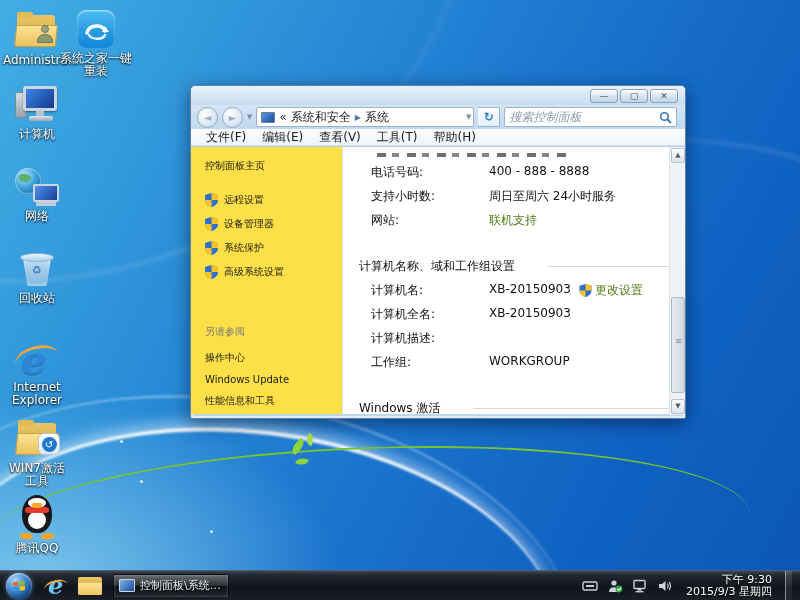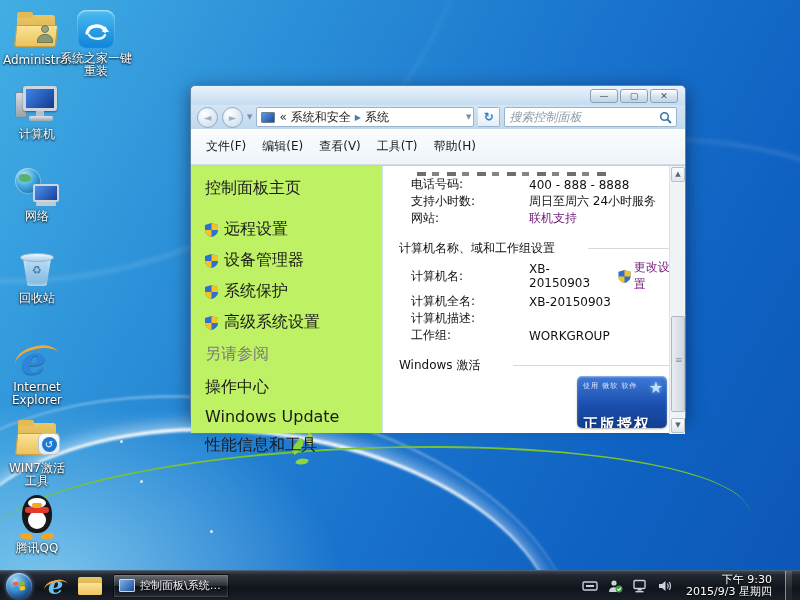--- a/index.html
+++ b/index.html
@@ -81,41 +81,41 @@
   .navdrop { color:#7c8fa2; font-size:7px; cursor:pointer; }
   .crumbbar { flex:0 0 218px; height:20px; background:#fff; border:1px solid #9cb4cb; border-radius:2px; display:flex; align-items:center; padding:0 2px 0 4px; font-size:12px; color:#1a1a1a; gap:4px; }
   .crumbbar .sep { font-size:8px; color:#4d79a6; }
   .crumbbar .grow { flex:1; }
   .crumb { cursor:pointer; white-space:nowrap; }
   .minimon { width:14px; height:11px; background:linear-gradient(135deg,#5b9be6,#1c4b9c); border:1px solid #6e7f91; border-radius:1px; }
   .refreshbtn { width:22px; height:20px; background:linear-gradient(#fff,#e4eef7); border:1px solid #9cb4cb; border-left:none; border-radius:0 2px 2px 0; color:#2a7fd4; font-size:12px; text-align:center; line-height:18px; cursor:pointer; font-weight:bold; }
   .searchbox { flex:1; height:20px; background:#fff; border:1px solid #9cb4cb; border-radius:2px; display:flex; align-items:center; padding:0 4px; }
   .searchbox input { flex:1; border:none; outline:none; font-size:12px; font-style:italic; color:#333; background:transparent; font-family:inherit; }
   .searchbox input::placeholder { color:#8d9aa7; font-style:italic; }
-  .menubar { height:36px; background:linear-gradient(#fbfdfe,#eef4fa); display:flex; align-items:center; padding-left:8px; gap:2px; border-bottom:1px solid #d3e0ec; }
+  .menubar { height:17px; background:linear-gradient(#fbfdfe,#eef4fa); display:flex; align-items:center; padding-left:8px; gap:2px; border-bottom:1px solid #d3e0ec; }
   .menuitem { font-size:12px; color:#1a1a1a; padding:1px 7px; cursor:pointer; }
   .winbody { position:relative; height:268px; background:#fff; display:flex; border-top:1px solid #b9cfe4; }
 
   
-  .sidebar { width:192px; background:#bef264; border-right:1px solid #d5e3f1; padding:12px 0 0 14px; font-size:16px; color:#1a1a1a; position:relative; }
+  .sidebar { width:152px; background:#fde047; border-right:1px solid #d5e3f1; padding:12px 0 0 14px; font-size:10px; color:#1a1a1a; position:relative; }
   .side-home { cursor:pointer; margin-bottom:20px; }
   .side-task { display:flex; align-items:center; gap:6px; margin-bottom:10px; cursor:pointer; }
   .shield { width:13px; height:14px; flex:0 0 13px; }
   .side-seealso { position:absolute; left:14px; top:178px; }
   .side-seealso .hdr { color:#7a7a7a; margin-bottom:12px; }
   .side-seealso .lnk { margin-bottom:9px; cursor:pointer; }
 
   
   .main { flex:1; position:relative; padding:6px 4px 0 28px; font-size:12px; color:#111; overflow:hidden; }
   .clipline { height:4px; width:190px; margin-left:6px; overflow:hidden; background:repeating-linear-gradient(90deg,#4a4a4a 0 9px, transparent 9px 15px, #666 15px 22px, transparent 22px 30px); opacity:.8; }
-  .row { display:flex; align-items:center; min-height:14px; }
+  .row { display:flex; margin-top:7px; align-items:flex-start; min-height:14px; }
   .row .lab { width:118px; flex:0 0 118px; }
   .row .val { }
-  .link { color:#701a75; cursor:pointer;font-family:Liberation Serif, serif; }
-  .sect { display:flex; align-items:center; margin:13px 0 2px -12px;gap:26px; }
+  .link { color:#4d7c0f; cursor:pointer;font-family:Liberation Serif, serif; }
+  .sect { display:flex; align-items:center; margin:29px 0 2px -12px;gap:26px; }
   .sect .t { white-space:nowrap; color:#111; }
   .sect .ln { flex:1; height:1px; background:#d9d9d9; margin-left:7px; margin-right:8px; }
   .chg { display:flex; align-items:center; gap:3px; margin-left:8px; }
   .activation { position:relative; margin-top:6px; min-height:72px; }
   .act-status { margin-top:4px; }
   .badge { position:absolute; right:14px; top:-4px; width:90px; height:52px; border-radius:5px; background:linear-gradient(#3f7ad8,#1b4fae 55%,#123f92); box-shadow:inset 0 1px 2px rgba(255,255,255,.5), 0 1px 2px rgba(0,0,0,.3); color:#fff; overflow:hidden; cursor:pointer; }
   .badge .l1 { font-size:7px; padding:5px 0 0 6px; color:#dce8fb; letter-spacing:1px; }
   .badge .l2 { font-size:15px; font-weight:bold; padding:1px 0 0 6px; text-shadow:0 1px 2px rgba(0,0,0,.5); letter-spacing:2px;margin-top:23px; }
   .badge .star { position:absolute; right:4px; top:2px; font-size:16px; color:#bfe3ff; text-shadow:0 0 4px #7fc4ff; }
 

